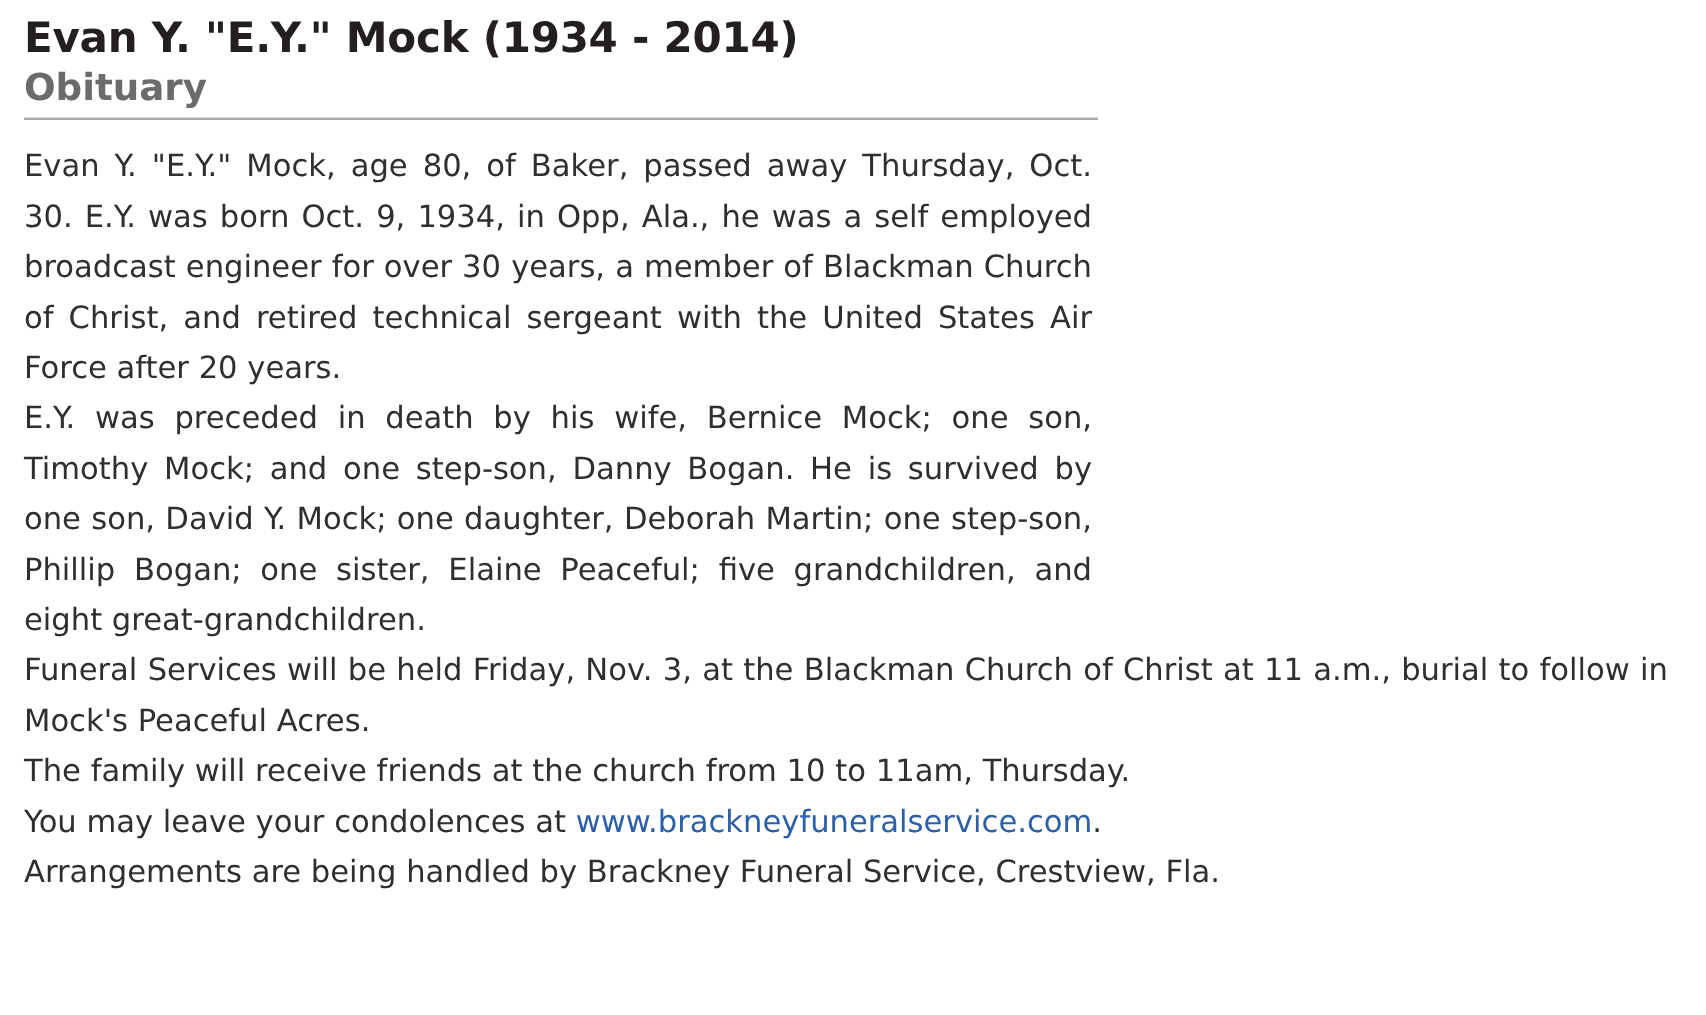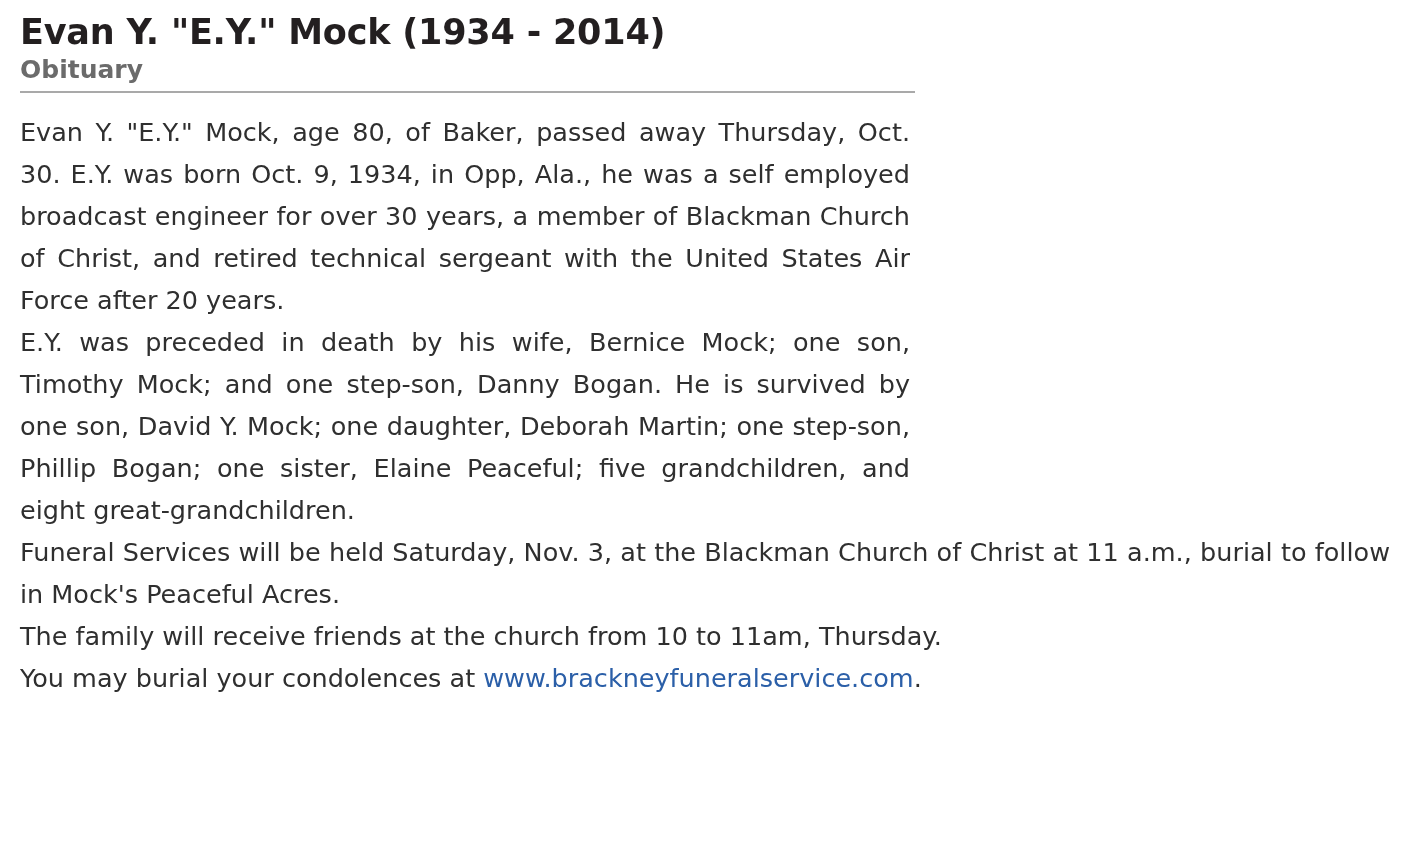--- a/index.html
+++ b/index.html
@@ -24,21 +24,21 @@
   .obit-title {
     font-size: 35px;
     font-weight: bold;
     letter-spacing: -0.2px;
     color: #231f20;
     line-height: 1.15;
     margin: 0 0 2px 0;
     font-family: "DejaVu Sans", sans-serif;
   }
   .obit-subtitle {
-    font-size: 25px;
+    font-size: 31px;
     font-weight: bold;
     color: #6b6b6b;
     margin: 4px 0 6px 0;
     line-height: 1.15;
   }
   .divider {
     width: 895px;
     height: 2px;
     background: #a9a9a9;
     margin: 0 0 18px 0;
@@ -76,23 +76,24 @@
 
   <div class="divider"></div>
 
   <div class="body-col">
     <p class="para justify">Evan Y. "E.Y." Mock, age 80, of Baker, passed away Thursday, Oct. 30. E.Y. was born Oct. 9, 1934, in Opp, Ala., he was a self employed broadcast engineer for over 30 years, a member of Blackman Church of Christ, and retired technical sergeant with the United States Air Force after 20 years.</p>
 
     <p class="para justify">E.Y. was preceded in death by his wife, Bernice Mock; one son, Timothy Mock; and one step-son, Danny Bogan. He is survived by one son, David Y. Mock; one daughter, Deborah Martin; one step-son, Phillip Bogan; one sister, Elaine Peaceful; five grandchildren, and eight great-grandchildren.</p>
   </div>
 
   <div class="body-wide">
-    <p class="para justify">Funeral Services will be held Saturday, Nov. 3, at the Blackman Church of Christ at 11 a.m., burial to follow in Mock's Peaceful Acres.</p>
+    <p class="para justify">Funeral Services will be held Friday, Nov. 3, at the Blackman Church of Christ at 11 a.m., burial to follow in Mock's Peaceful Acres.</p>
 
     <p class="para">The family will receive friends at the church from 10 to 11am, Thursday.</p>
 
     <p class="para">
-      <span>You may burial your condolences at </span><a class="link" href="#">www.brackneyfuneralservice.com</a><span>.</span>
+      <span>You may leave your condolences at </span><a class="link" href="#">www.brackneyfuneralservice.com</a><span>.</span>
     </p>
 
+    <p class="para">Arrangements are being handled by Brackney Funeral Service, Crestview, Fla.</p>
   </div>
 
 </div>
 
 </body></html>

